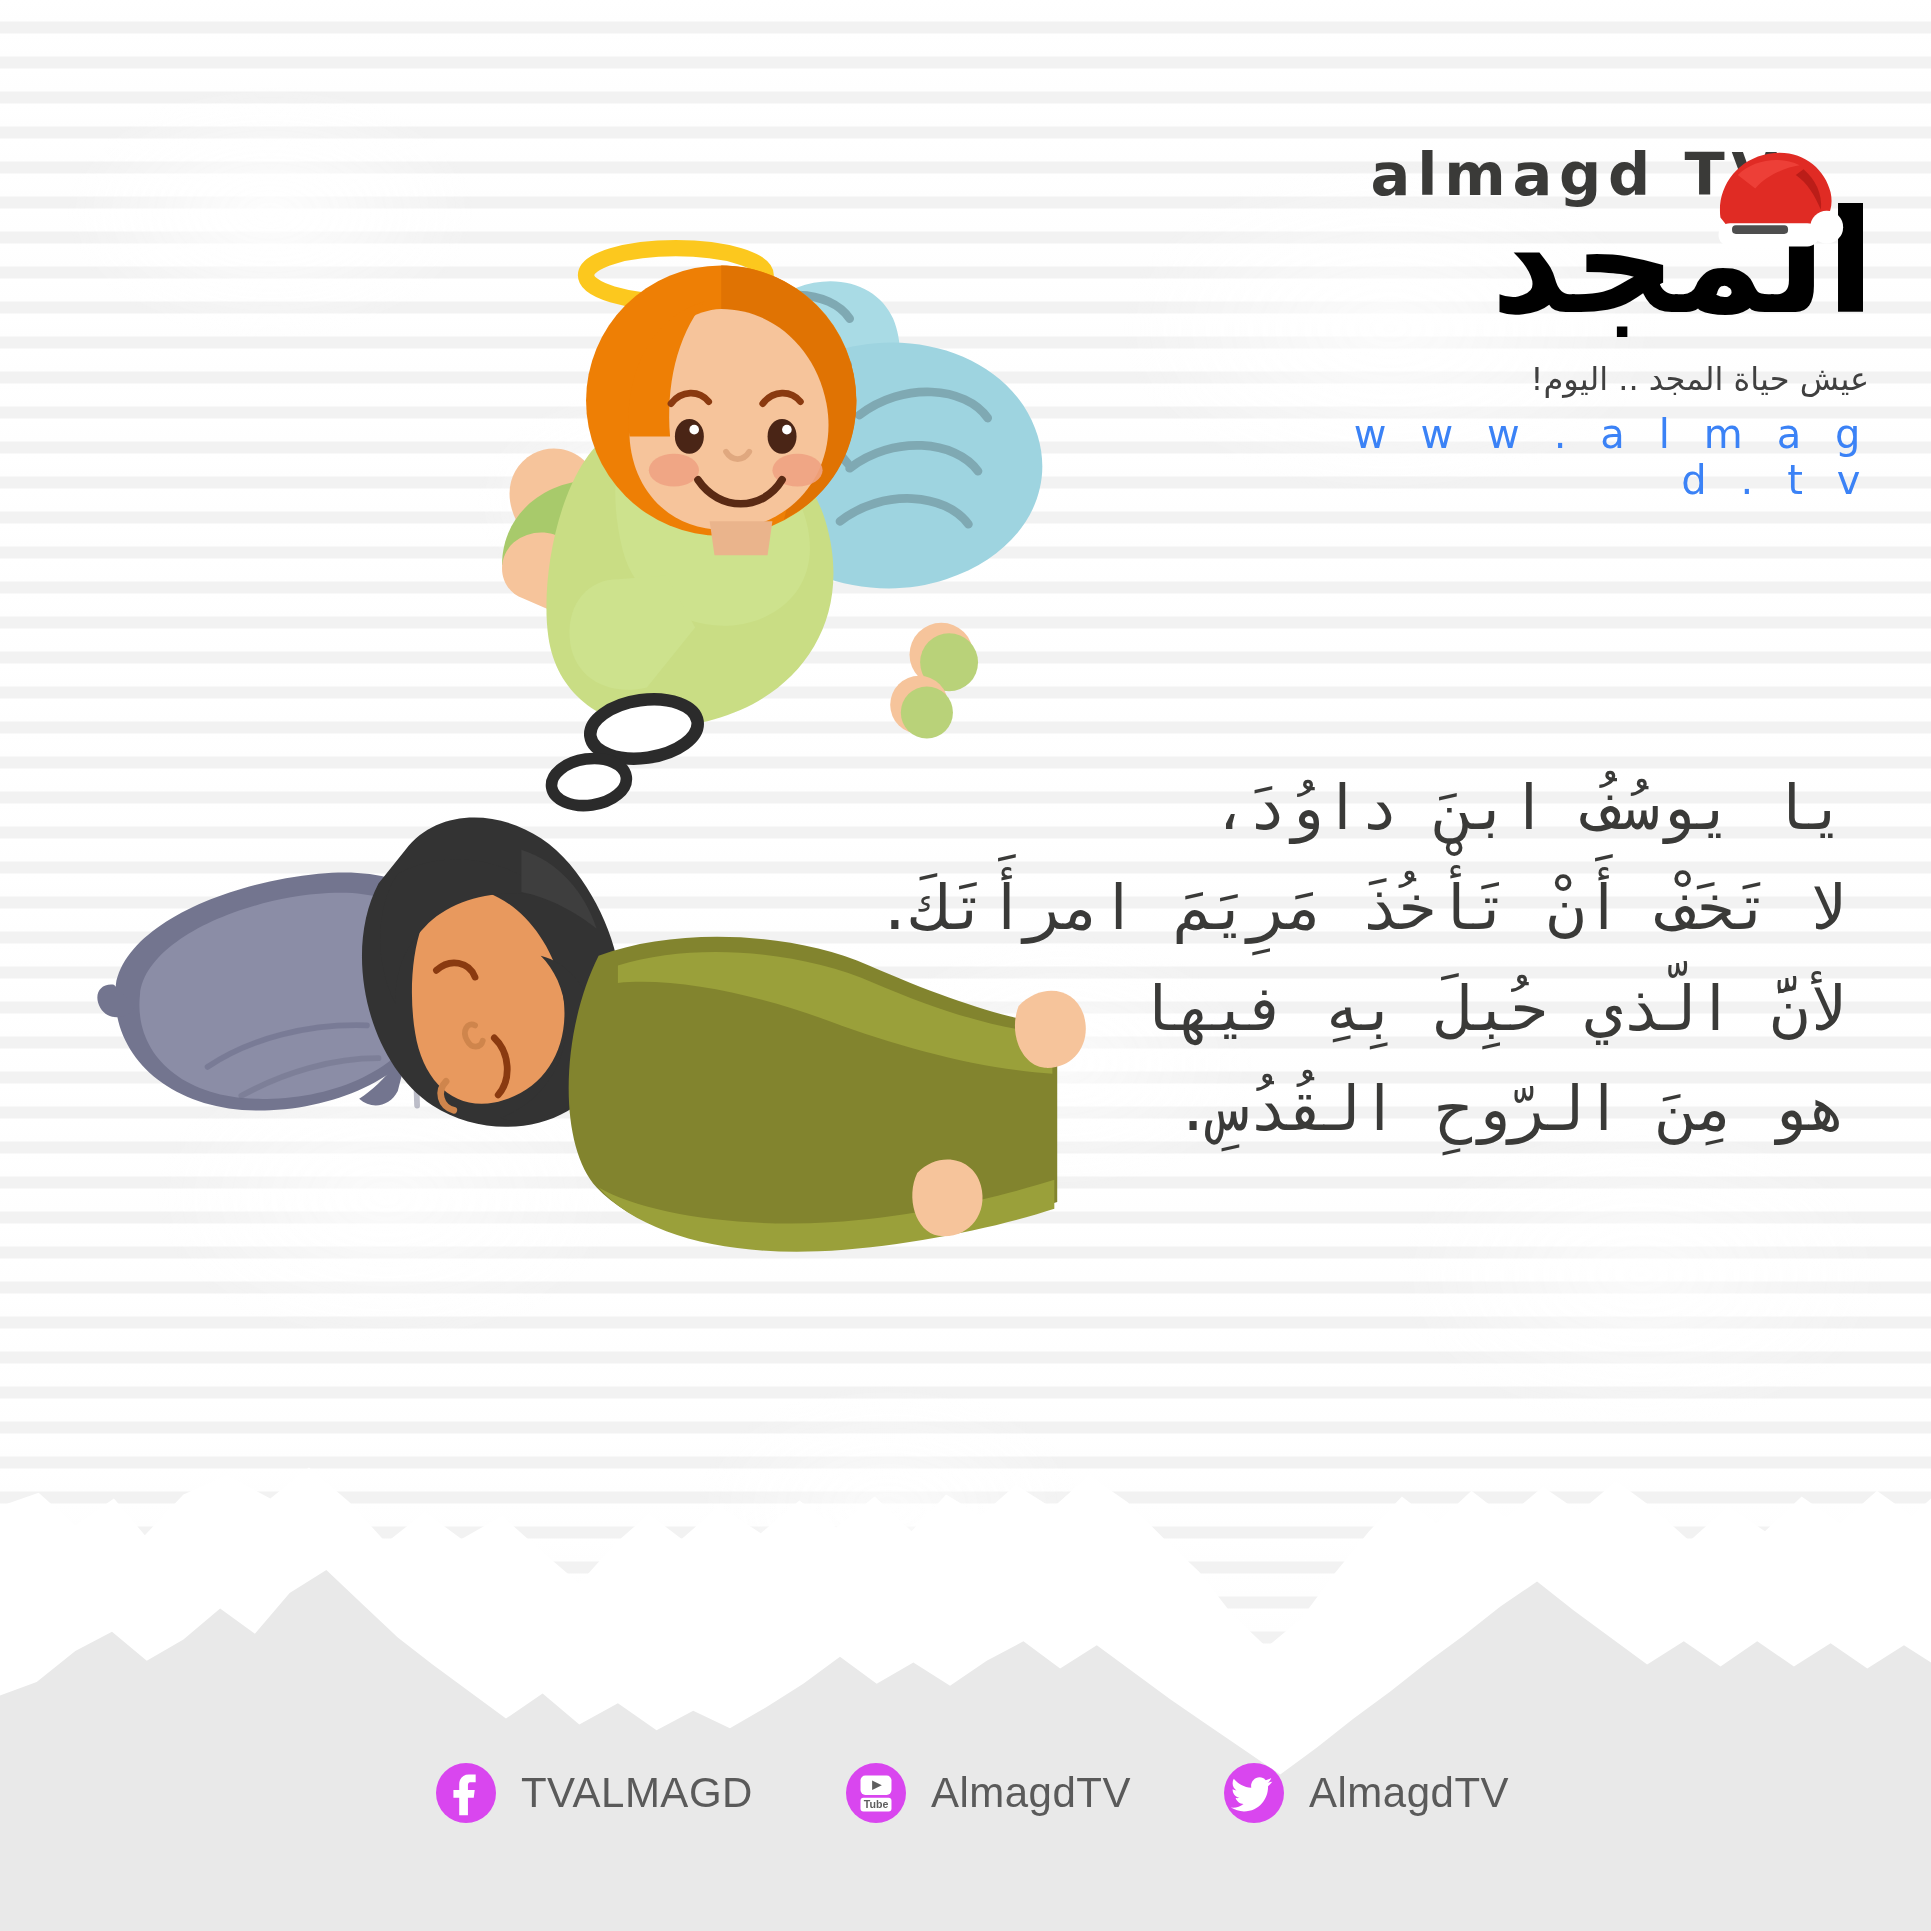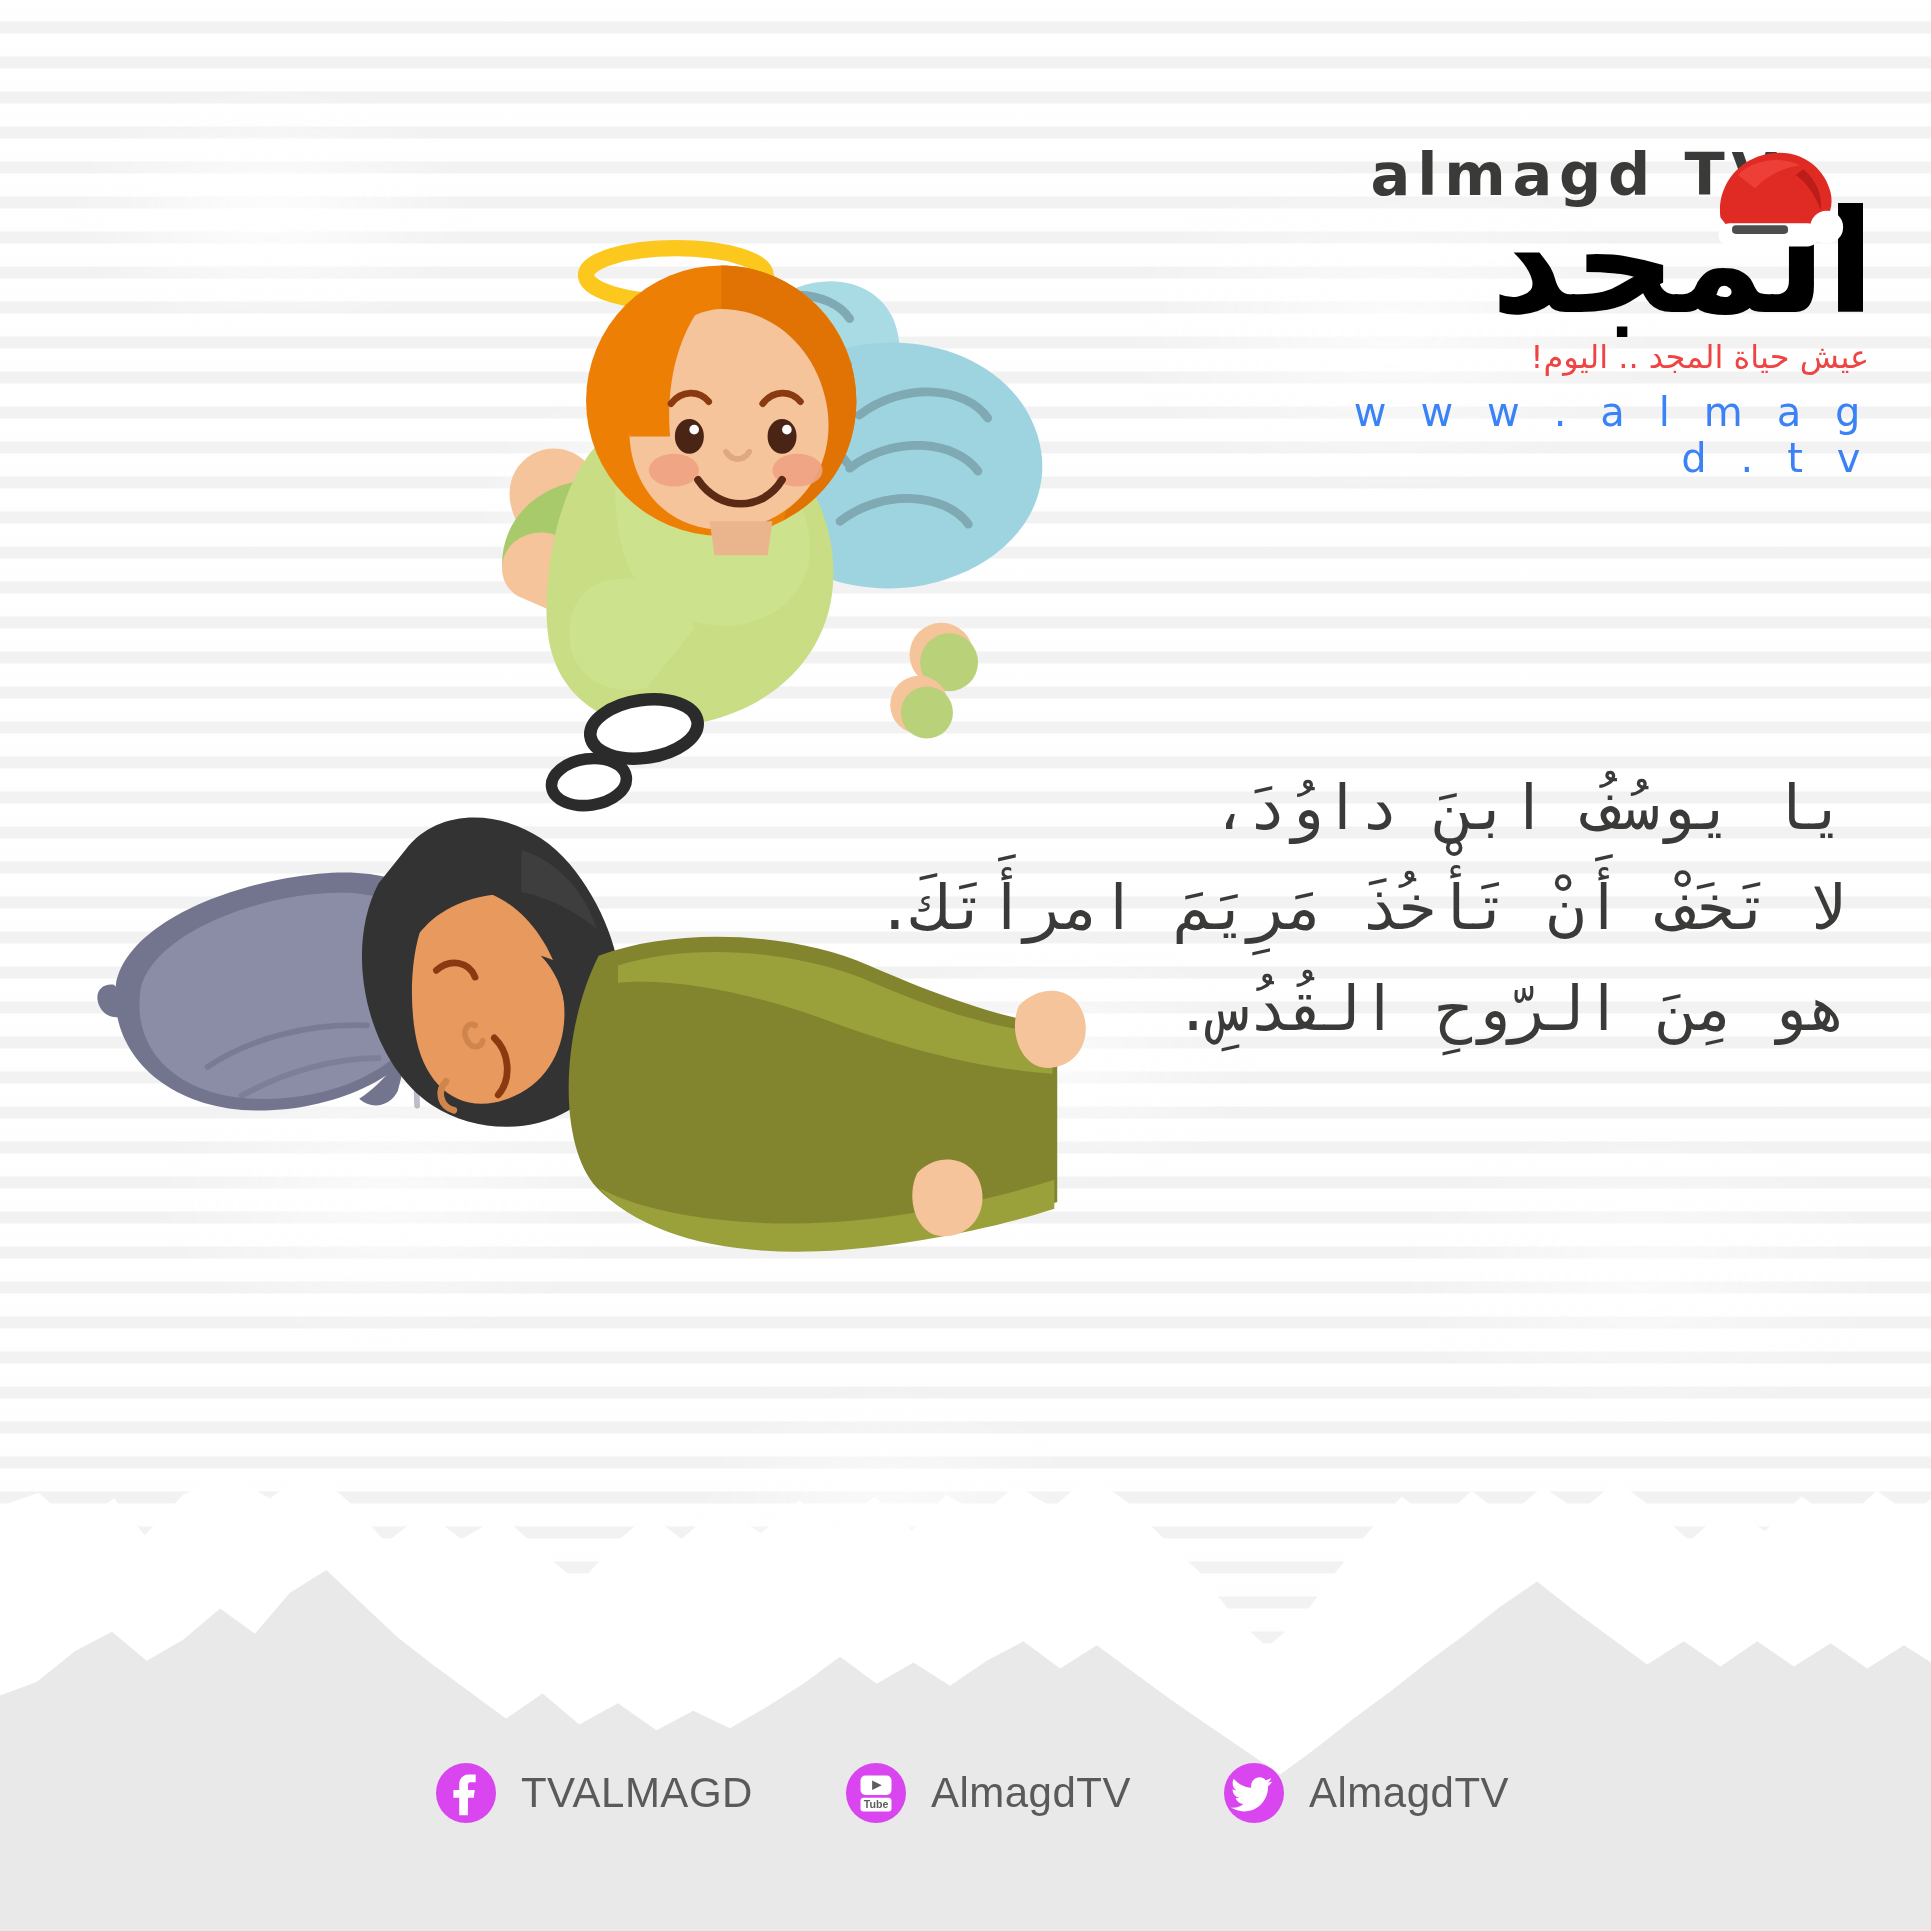--- a/index.html
+++ b/index.html
@@ -63,22 +63,22 @@
     color:#000000; line-height:1;
     letter-spacing:-1.9px;
     direction:rtl;
   }
   .santa-hat{
     position:absolute; right:27px; top:-60px;
     width:145px;height:114px;
     pointer-events:none;
   }
   .logo-tag{
-    font-size:32px;color:#ef4444;direction:rtl;
-    margin-top:5px;
+    font-size:32px;color:#404040;direction:rtl;
+    margin-top:27px;
     letter-spacing:0px;
     padding-right:5.8px;
   }
   .logo-url{
     font-size:40px;color:#3b82f6;
     letter-spacing:10.6px;
     margin-top:13px;
     padding-right:3.9px;
   }
 
@@ -291,20 +291,21 @@
         <circle cx="128" cy="84" r="17" fill="#ffffff"></circle>
       </svg>
     </div>
     <div class="logo-tag">عيش حياة المجد .. اليوم!</div>
     <div class="logo-url">w w w . a l m a g d . t v</div>
   </div>
 
   <div class="verse">
     <div>يا يوسُفُ ابنَ داوُدَ،</div>
     <div>لا تَخَفْ أَنْ تَأْخُذَ مَرِيَمَ امرأَتَكَ.</div>
+    <div>لأنَّ الّذي حُبِلَ بِهِ فيها</div>
     <div>هو مِنَ الرّوحِ القُدُسِ.</div>
   </div>
 
   <div class="torn">
     <div class="social">
 
       <div class="social-item">
         <span class="social-badge">
           <svg width="60" height="60" viewBox="0 0 62 62">
             <path d="M35 20h6v-8h-7c-6 0-10 4-10 10v6h-6v8h6v18h9V36h6l1-8h-7v-5c0-2 1-3 2-3z" fill="#ffffff"></path>

